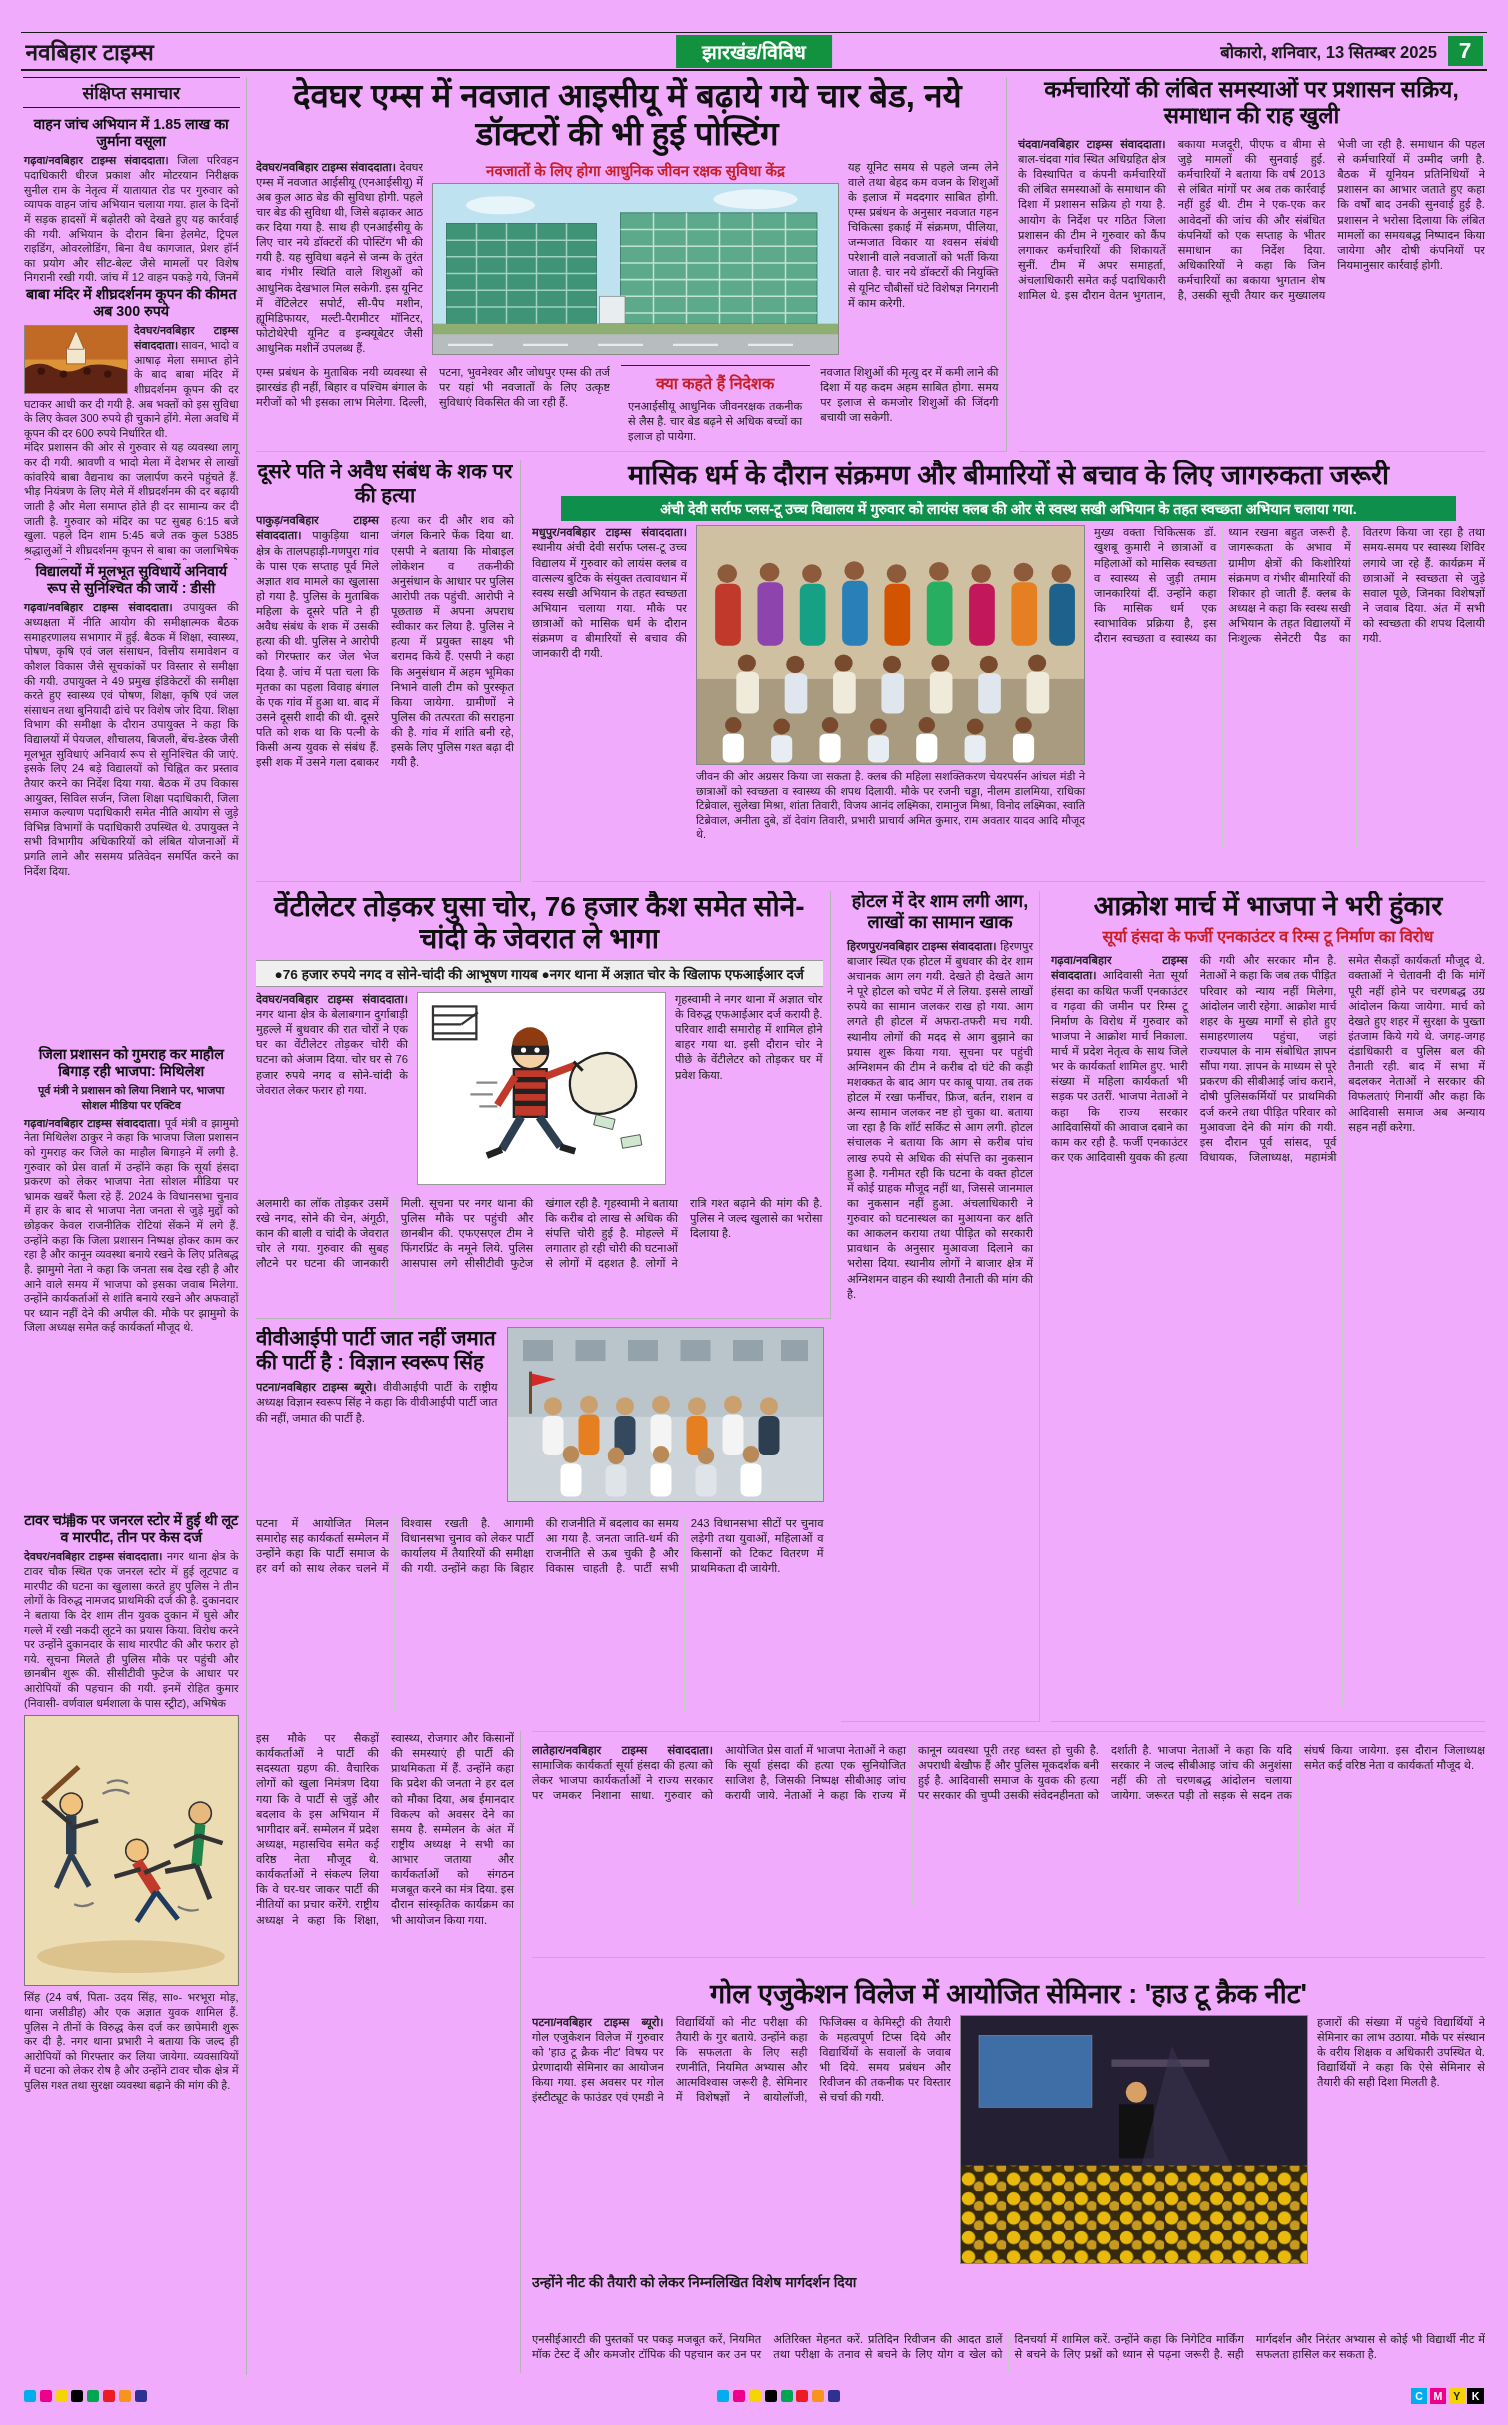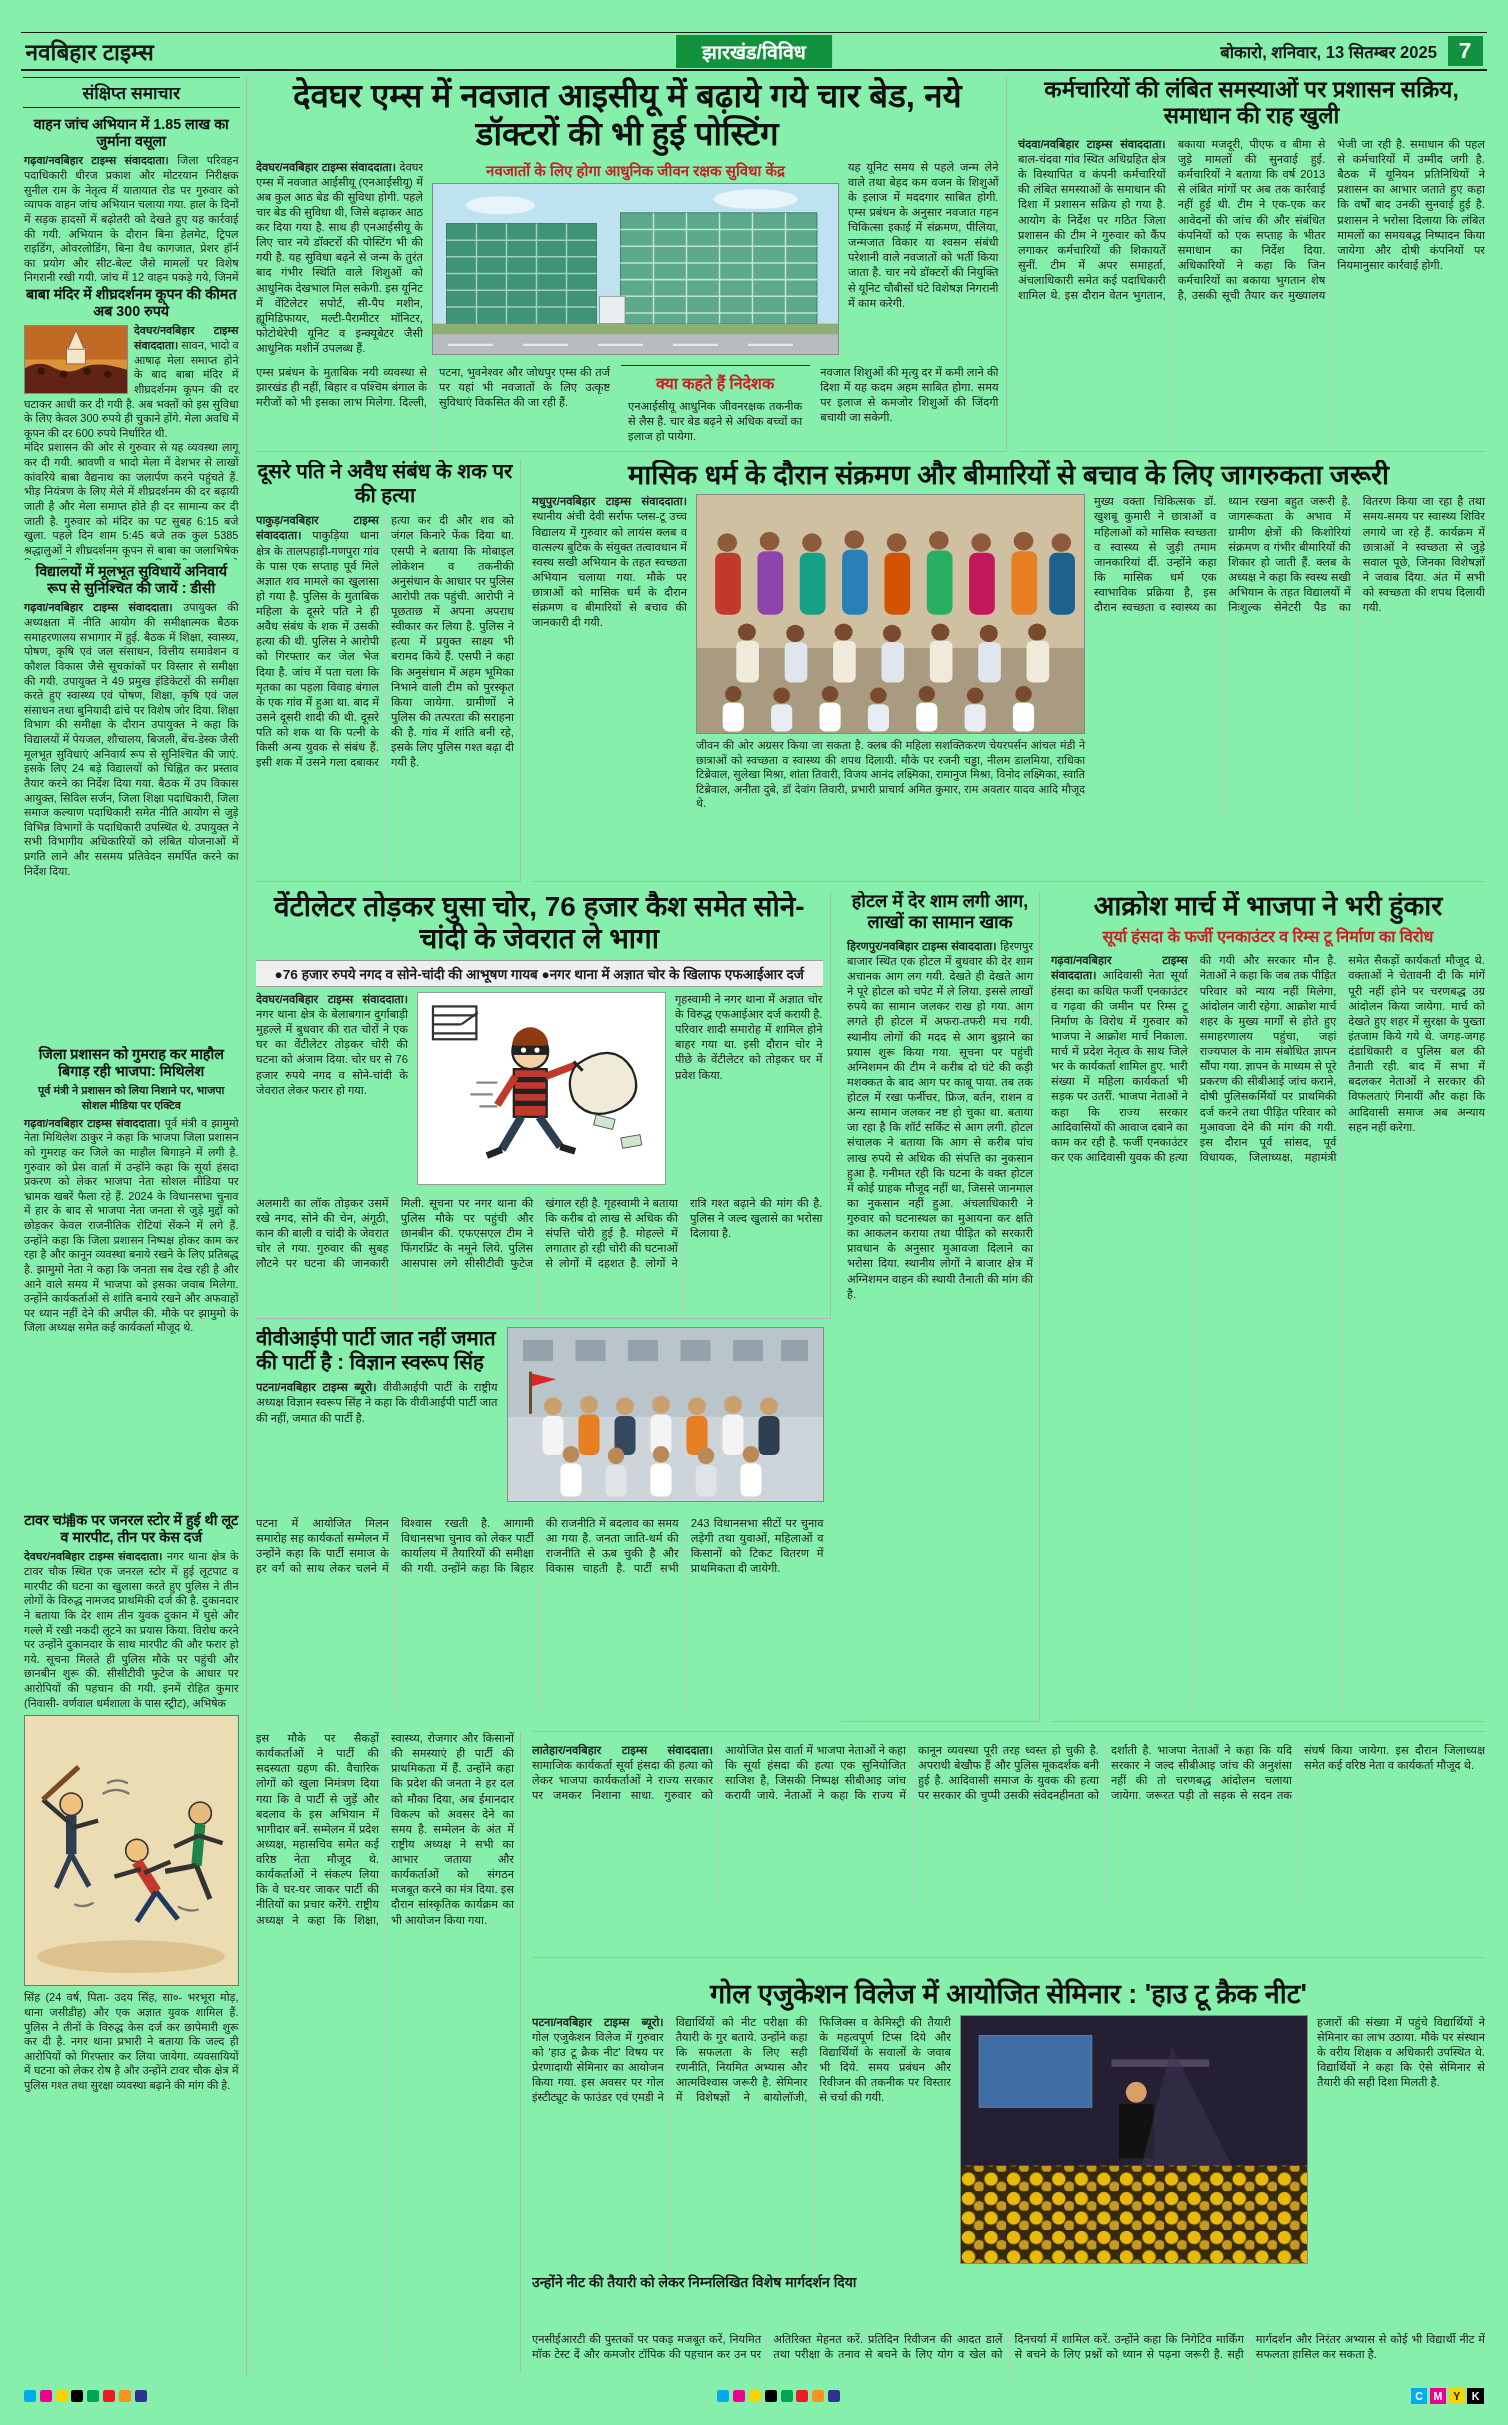--- a/index.html
+++ b/index.html
@@ -1,17 +1,17 @@
 <!DOCTYPE html>
 <html lang="hi" style="font-size:12px"><head>
 <meta charset="utf-8">
 <style>
   * { margin:0; padding:0; box-sizing:border-box; }
   body { background:#e8e8e4; font-family:"Liberation Sans", sans-serif; color:#1a1a1a; }
-  .page { position:relative; width:1508px; height:2426px; background:#86efac; margin:0 auto; overflow:hidden; }
+  .page { position:relative; width:1508px; height:2426px; background:#f0abfc; margin:0 auto; overflow:hidden; }
   .block { position:absolute; overflow:hidden; }
 
   
   .header { display:flex; align-items:center; justify-content:space-between;
             border-top:1.5px solid #1a1a1a; border-bottom:2.3px solid #1a1a1a; padding:1.5px 4.5px; }
   .masthead { font-size:22.6px; font-weight:bold; }
   .section-pill { position:absolute; left:50%; transform:translateX(-50%);
                   background:#12913f; color:#fff; font-weight:bold; font-size:19.6px;
                   padding:3px 26px; }
   .header-right { display:flex; align-items:center; gap:10.6px; }
@@ -225,20 +225,21 @@
     <p class="body-text cols-3" style="height:305px; margin-top:7.5px;"><strong class="dl">चंदवा/नवबिहार टाइम्स संवाददाता। </strong><span>बाल-चंदवा गांव स्थित अधिग्रहित क्षेत्र के विस्थापित व कंपनी कर्मचारियों की लंबित समस्याओं के समाधान की दिशा में प्रशासन सक्रिय हो गया है. आयोग के निर्देश पर गठित जिला प्रशासन की टीम ने गुरुवार को कैंप लगाकर कर्मचारियों की शिकायतें सुनीं. टीम में अपर समाहर्ता, अंचलाधिकारी समेत कई पदाधिकारी शामिल थे. इस दौरान वेतन भुगतान, बकाया मजदूरी, पीएफ व बीमा से जुड़े मामलों की सुनवाई हुई. कर्मचारियों ने बताया कि वर्ष 2013 से लंबित मांगों पर अब तक कार्रवाई नहीं हुई थी. टीम ने एक-एक कर आवेदनों की जांच की और संबंधित कंपनियों को एक सप्ताह के भीतर समाधान का निर्देश दिया. अधिकारियों ने कहा कि जिन कर्मचारियों का बकाया भुगतान शेष है, उसकी सूची तैयार कर मुख्यालय भेजी जा रही है. समाधान की पहल से कर्मचारियों में उम्मीद जगी है. बैठक में यूनियन प्रतिनिधियों ने प्रशासन का आभार जताते हुए कहा कि वर्षों बाद उनकी सुनवाई हुई है. प्रशासन ने भरोसा दिलाया कि लंबित मामलों का समयबद्ध निष्पादन किया जायेगा और दोषी कंपनियों पर नियमानुसार कार्रवाई होगी.</span></p>
   </section>
 
   <section class="block bb br" style="left:256px; top:460px; width:265px; height:422px; padding-right:6px;">
     <h2 class="hl hl-m2">दूसरे पति ने अवैध संबंध के शक पर की हत्या</h2>
     <p class="body-text cols-2" style="height:363px; margin-top:6px;"><strong class="dl">पाकुड़/नवबिहार टाइम्स संवाददाता। </strong><span>पाकुड़िया थाना क्षेत्र के तालपहाड़ी-गणपुरा गांव के पास एक सप्ताह पूर्व मिले अज्ञात शव मामले का खुलासा हो गया है. पुलिस के मुताबिक महिला के दूसरे पति ने ही अवैध संबंध के शक में उसकी हत्या की थी. पुलिस ने आरोपी को गिरफ्तार कर जेल भेज दिया है. जांच में पता चला कि मृतका का पहला विवाह बंगाल के एक गांव में हुआ था. बाद में उसने दूसरी शादी की थी. दूसरे पति को शक था कि पत्नी के किसी अन्य युवक से संबंध हैं. इसी शक में उसने गला दबाकर हत्या कर दी और शव को जंगल किनारे फेंक दिया था. एसपी ने बताया कि मोबाइल लोकेशन व तकनीकी अनुसंधान के आधार पर पुलिस आरोपी तक पहुंची. आरोपी ने पूछताछ में अपना अपराध स्वीकार कर लिया है. पुलिस ने हत्या में प्रयुक्त साक्ष्य भी बरामद किये हैं. एसपी ने कहा कि अनुसंधान में अहम भूमिका निभाने वाली टीम को पुरस्कृत किया जायेगा. ग्रामीणों ने पुलिस की तत्परता की सराहना की है. गांव में शांति बनी रहे, इसके लिए पुलिस गश्त बढ़ा दी गयी है.</span></p>
   </section>
 
   <section class="block bb" style="left:532px; top:460px; width:953px; height:422px;">
     <h2 class="hl hl-lg">मासिक धर्म के दौरान संक्रमण और बीमारियों से बचाव के लिए जागरुकता जरूरी</h2>
+    <div class="strap-bar">अंची देवी सर्राफ प्लस-टू उच्च विद्यालय में गुरुवार को लायंस क्लब की ओर से स्वस्थ सखी अभियान के तहत स्वच्छता अभियान चलाया गया.</div>
     <div class="mens-mid">
       <p class="body-text mens-left"><strong class="dl">मधुपुर/नवबिहार टाइम्स संवाददाता। </strong><span>स्थानीय अंची देवी सर्राफ प्लस-टू उच्च विद्यालय में गुरुवार को लायंस क्लब व वात्सल्य बुटिक के संयुक्त तत्वावधान में स्वस्थ सखी अभियान के तहत स्वच्छता अभियान चलाया गया. मौके पर छात्राओं को मासिक धर्म के दौरान संक्रमण व बीमारियों से बचाव की जानकारी दी गयी.</span></p>
       <div class="mens-center">
         <svg viewBox="0 0 512 330" preserveAspectRatio="none">
           <rect width="512" height="330" fill="#cfc0a2"></rect>
           <rect y="212" width="512" height="118" fill="#a99b80"></rect>
           <circle cx="40" cy="66" r="13" fill="#8d5a3b"></circle>
             <rect x="24" y="80" width="34" height="86" rx="10" fill="#c0392b"></rect>
           <circle cx="96" cy="64" r="13" fill="#8d5a3b"></circle>
             <rect x="80" y="78" width="34" height="88" rx="10" fill="#8e44ad"></rect>

